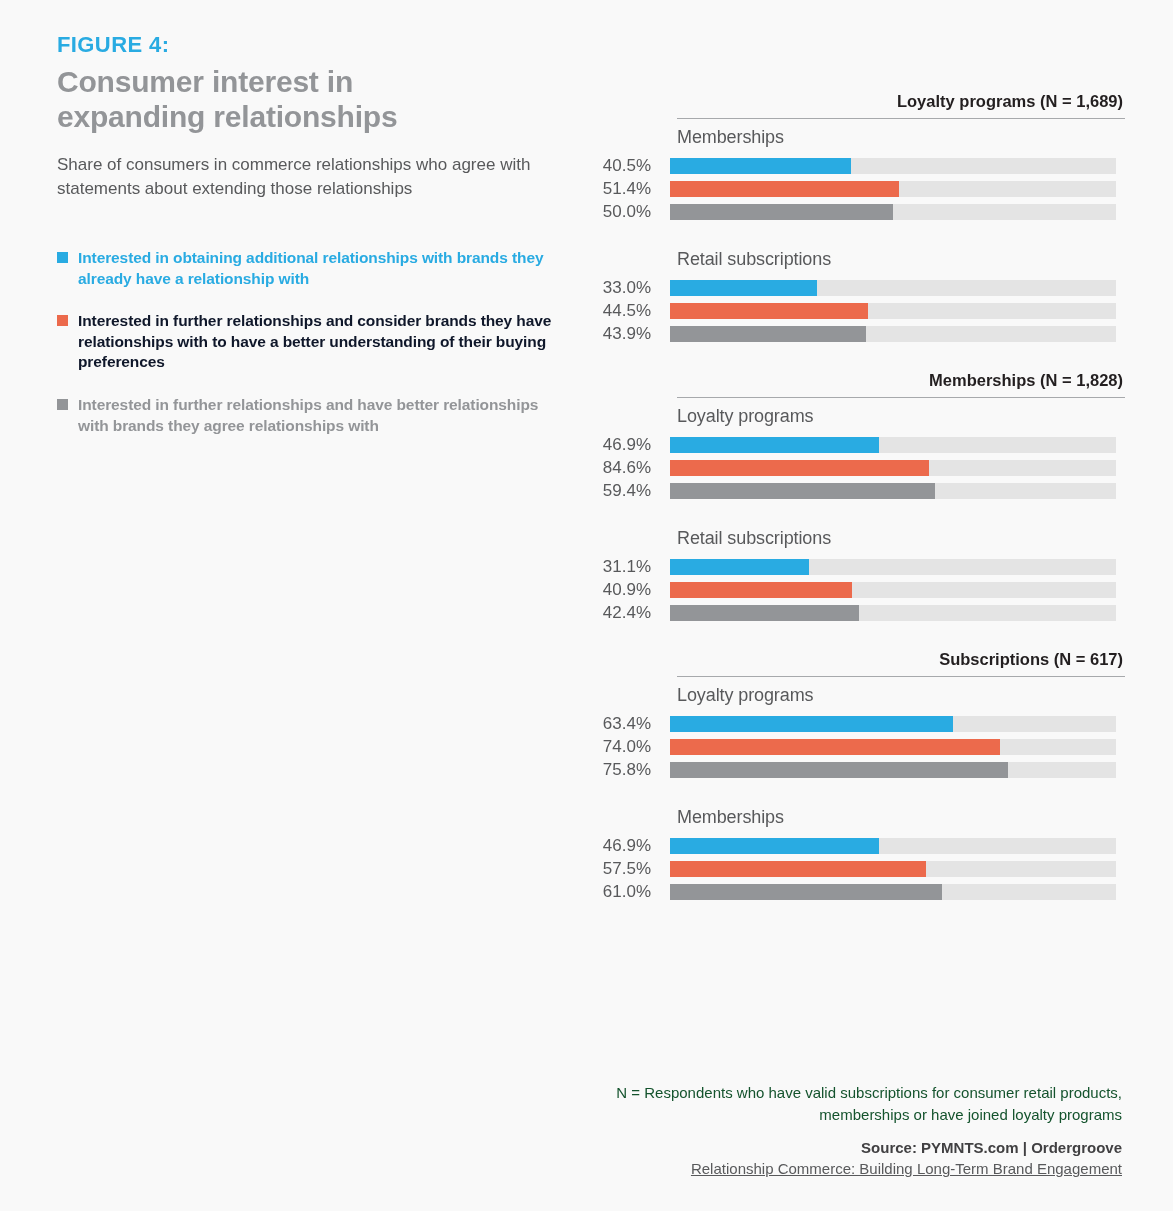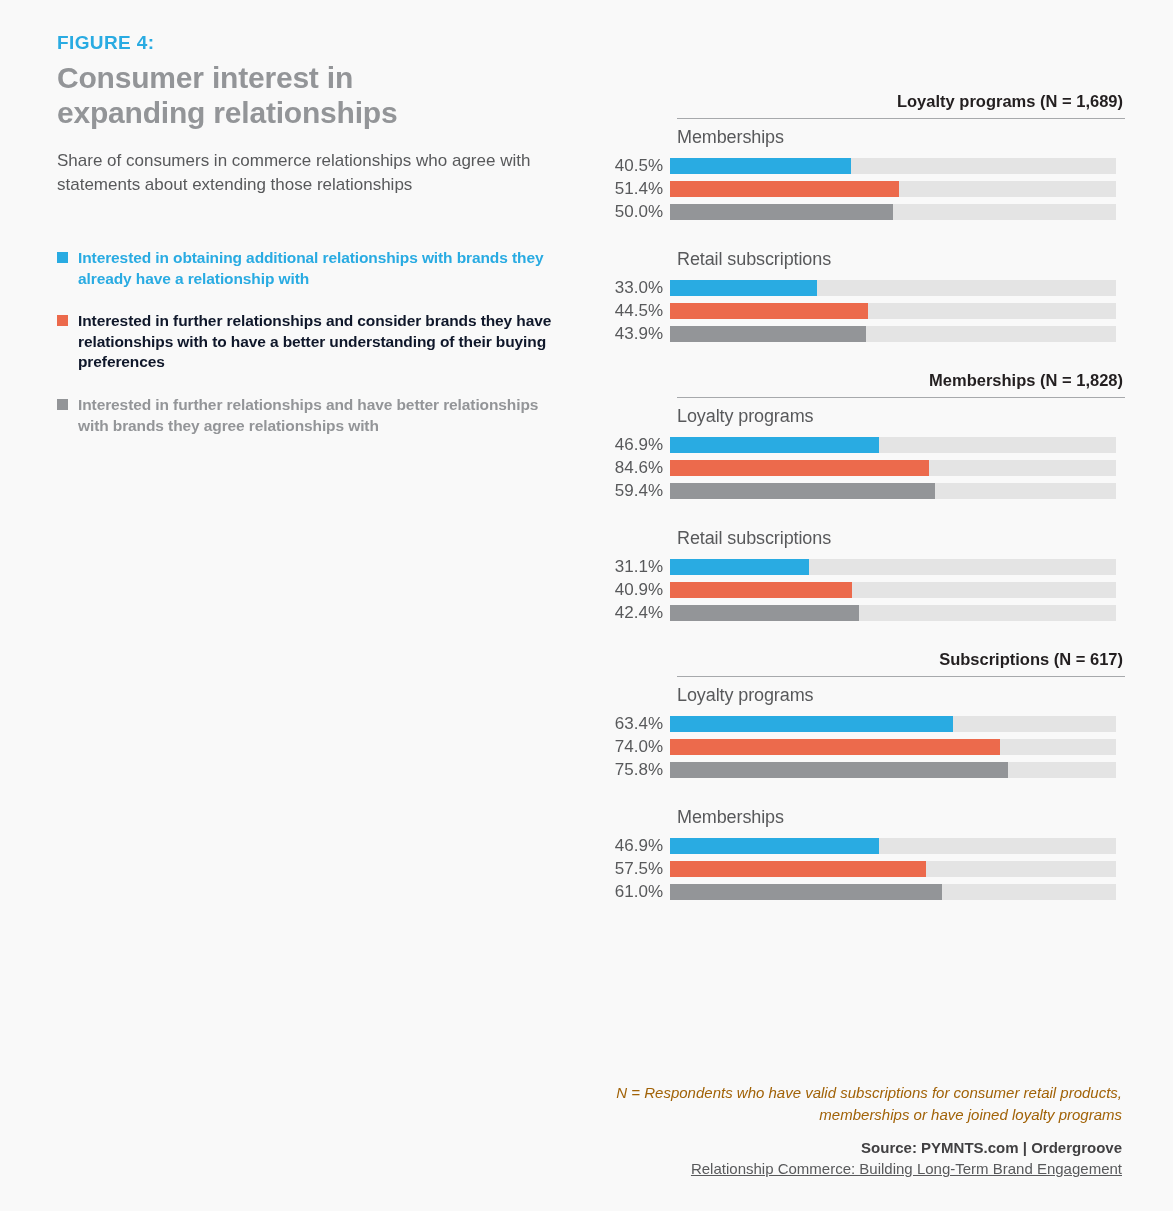--- a/index.html
+++ b/index.html
@@ -18,21 +18,21 @@
 
   
   #left-panel {
     position: absolute;
     left: 57px;
     top: 32px;
     width: 500px;
   }
   #figure-label {
     color: #29abe2;
-    font-size: 19px;
+    font-size: 22px;
     font-weight: bold;
     letter-spacing: .4px;
     margin-bottom: 7px;
   }
   #figure-title {
     color: #939598;
     font-size: 30px;
     font-weight: bold;
     line-height: 1.16;
     letter-spacing: -0.2px;
@@ -115,21 +115,21 @@
     display: flex;
     align-items: center;
     height: 23px;
   }
   .bar-value {
     width: 70px;
     flex: 0 0 70px;
     text-align: right;
     font-size: 17px;
     color: #58595b;
-    padding-right: 7px;
+    padding-right: 19px;
     box-sizing: border-box;
     line-height: 1;
   }
   .bar-track {
     position: relative;
     flex: 0 0 446px;
     width: 446px;
     height: 16px;
     background: #e4e4e4;
   }
@@ -143,23 +143,22 @@
   
   #footer {
     position: absolute;
     left: 600px;
     top: 1082px;
     width: 522px;
     text-align: right;
   }
   .footer-note {
     font-size: 15px;
-    color: #a16207;
+    color: #14532d;
     line-height: 1.45;
-    font-style: italic;
   }
   .footer-source {
     font-size: 15px;
     font-weight: bold;
     color: #414042;
     margin-top: 11px;
     line-height: 1.45;
   }
   .footer-report {
     font-size: 15px;

